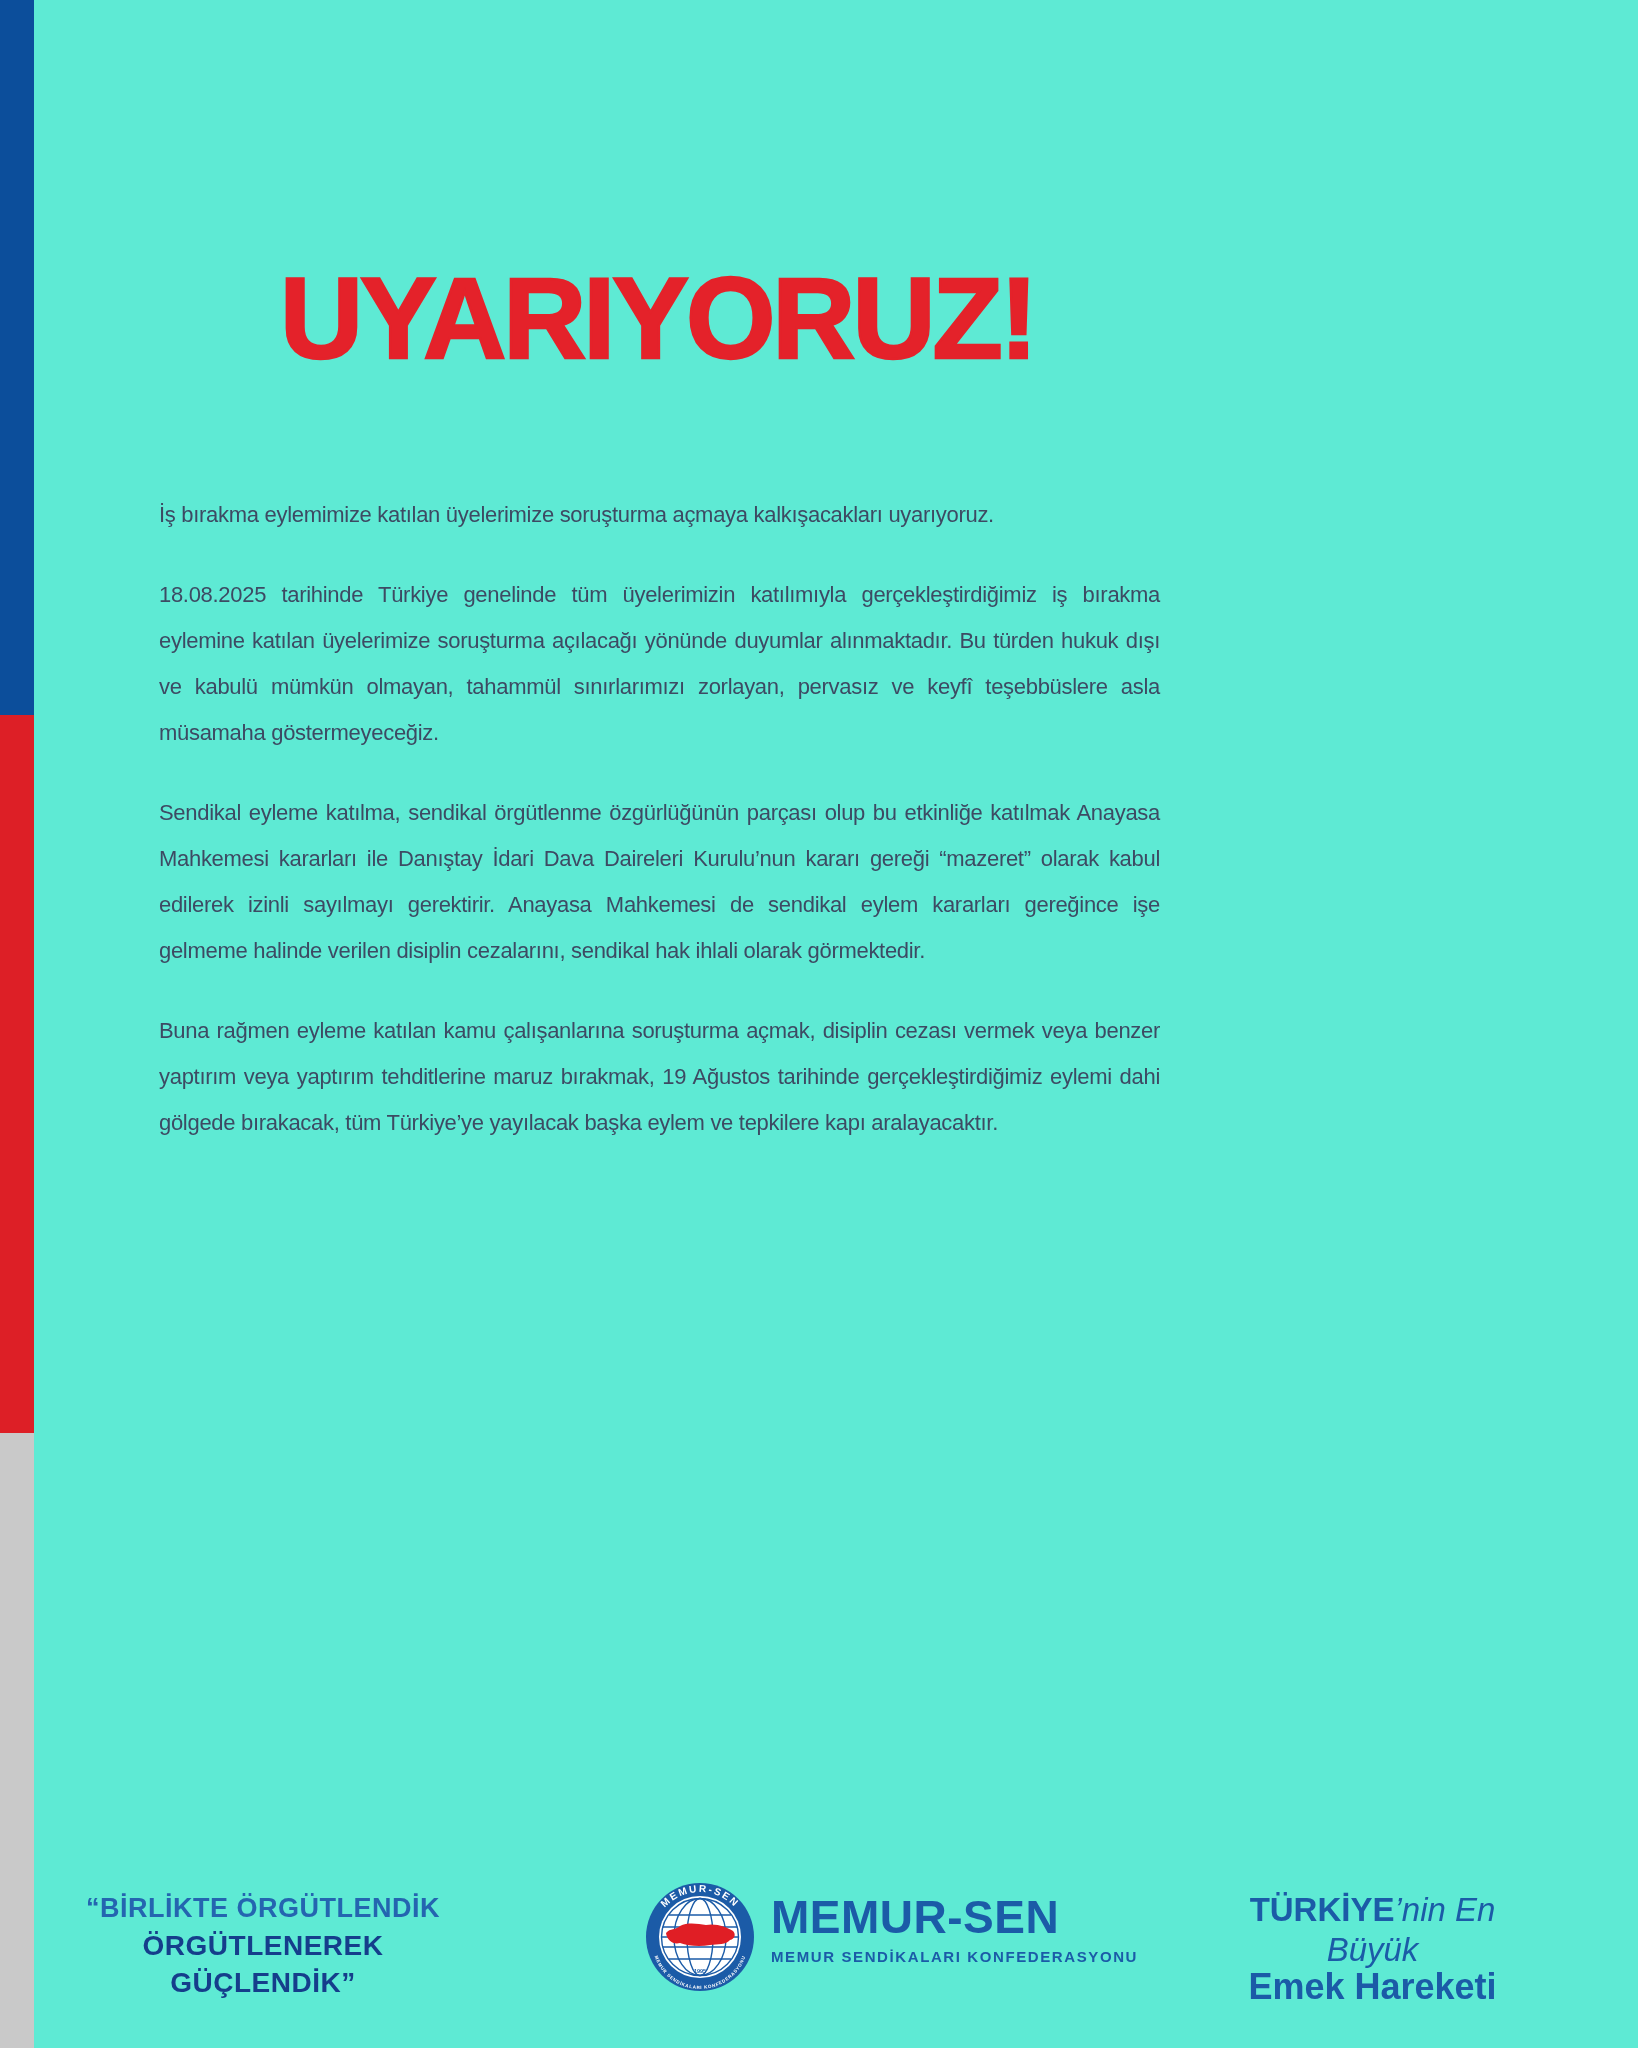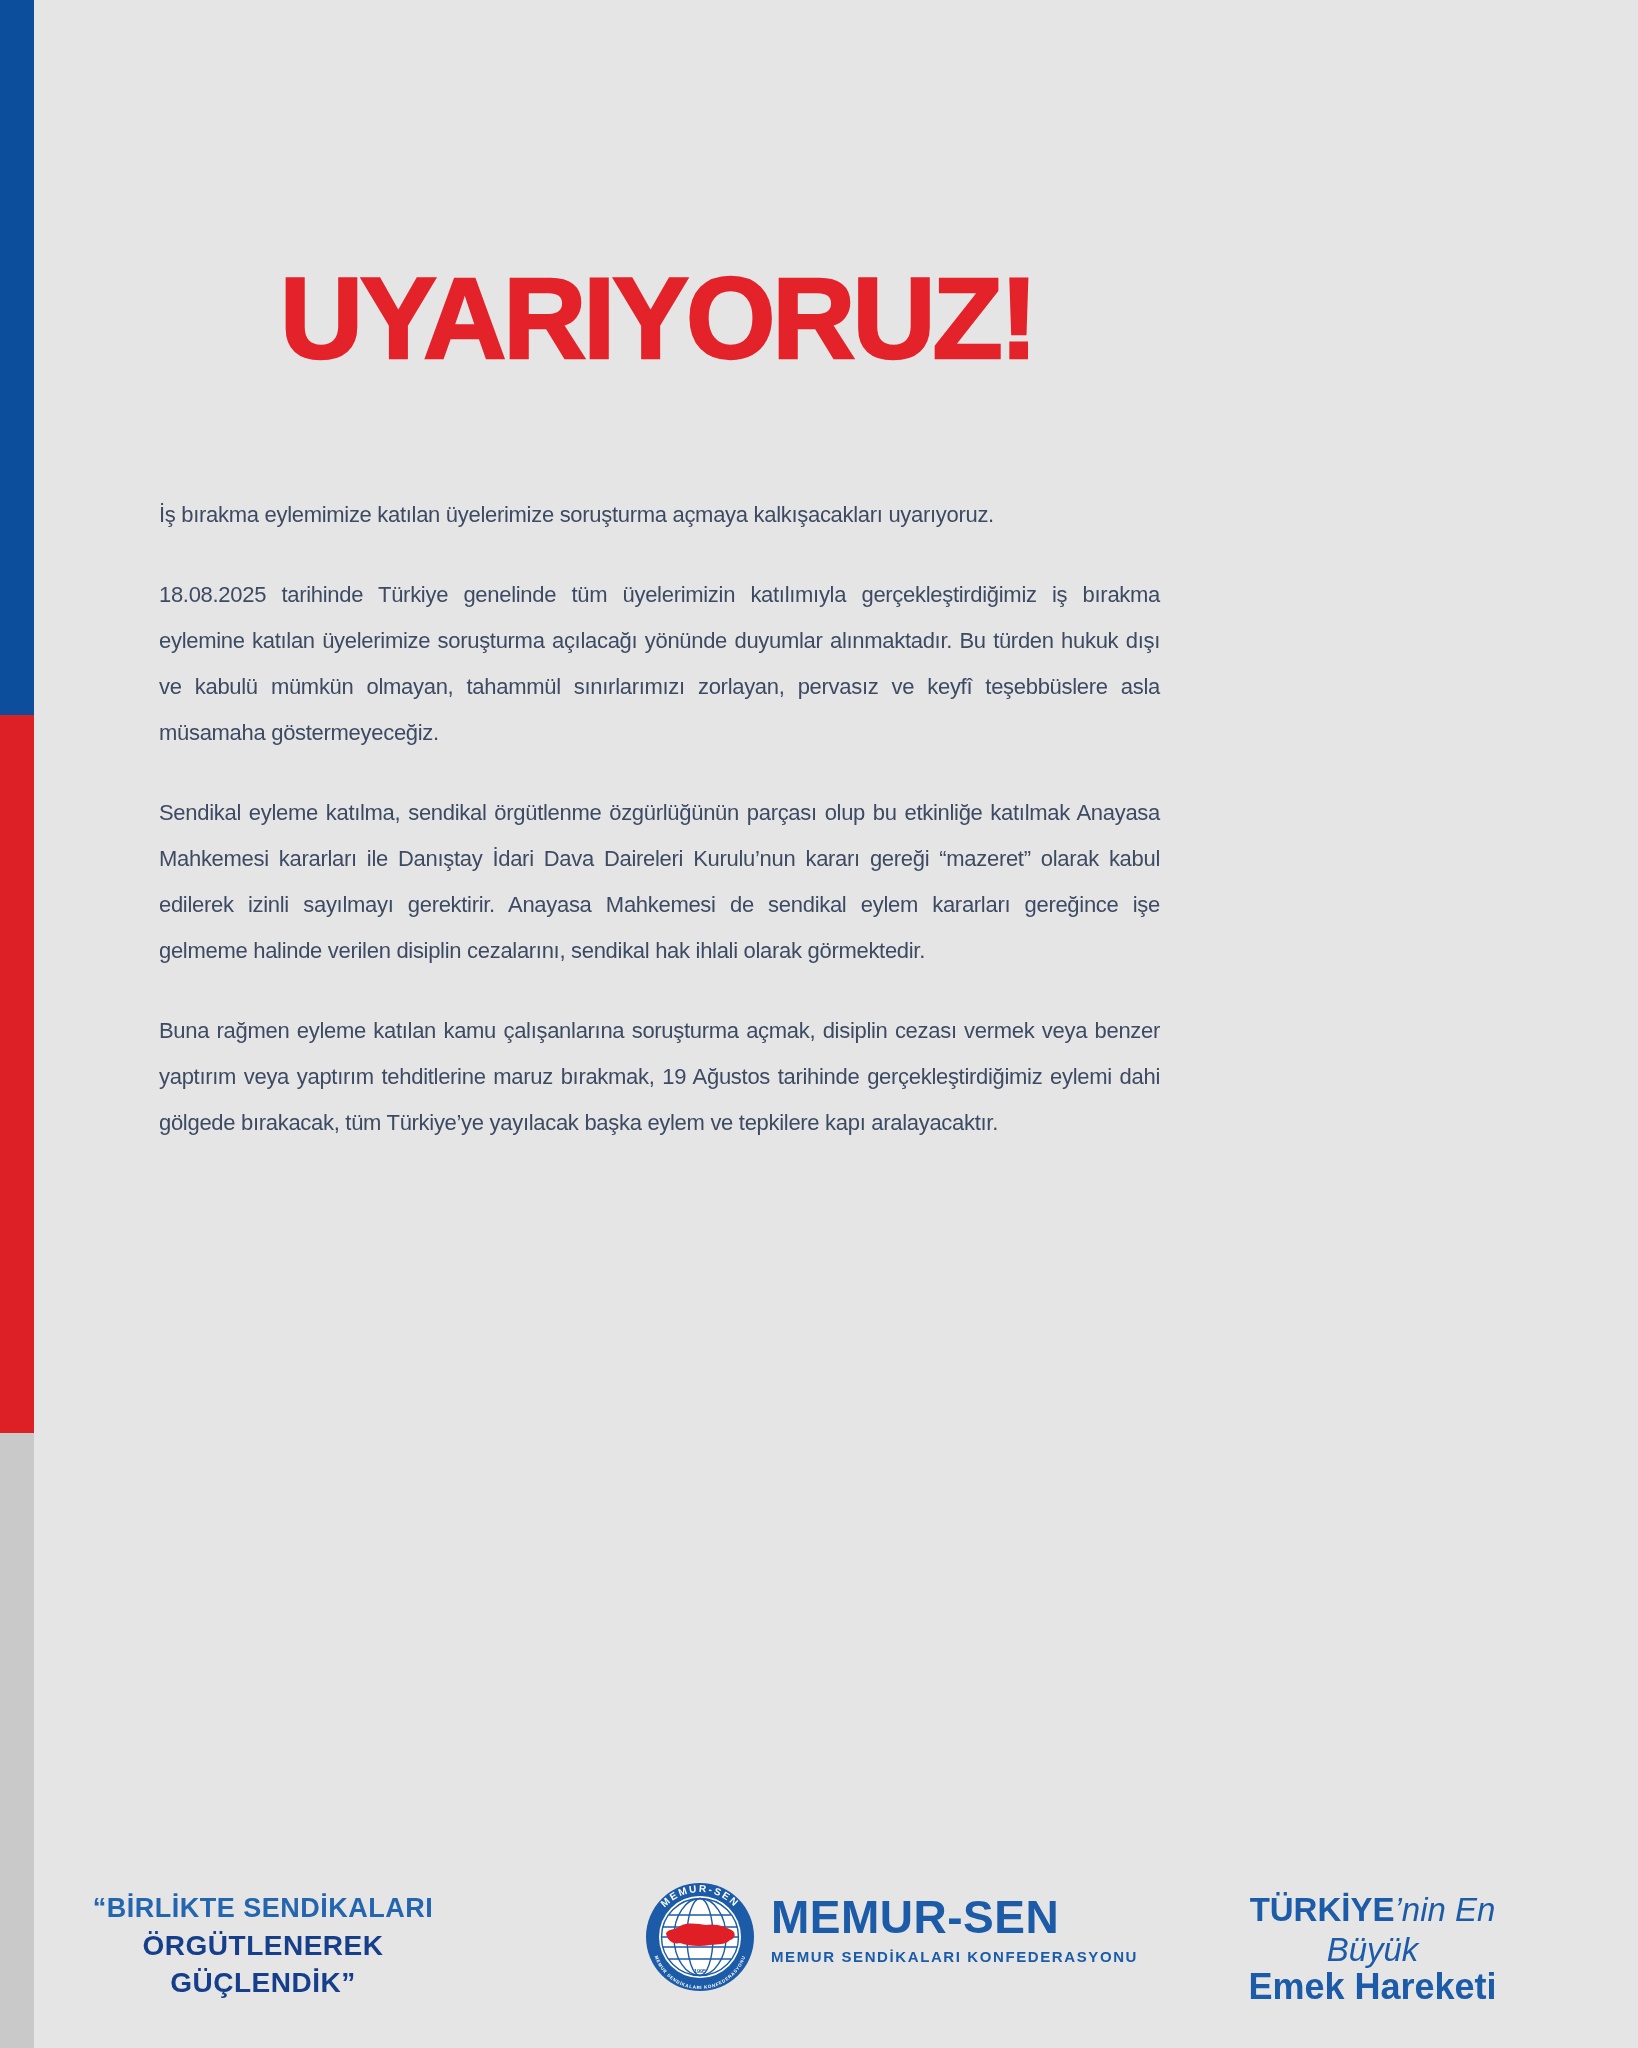--- a/index.html
+++ b/index.html
@@ -1,19 +1,19 @@
 <!DOCTYPE html>
 <html lang="tr"><head>
 <meta charset="utf-8">
 <style>
   html,body{margin:0;padding:0;background:#ffffff;}
   .page{
     position:relative;
     width:1638px;height:2048px;
-    background:#e5e5e5;
+    background:#5eead4;
     font-family:"Liberation Sans", sans-serif;
     overflow:hidden;
   }
   
   .stripe{position:absolute;left:0;top:0;width:34px;height:2048px;}
   .stripe .seg-blue{height:715px;background:#0C4E9B;}
   .stripe .seg-red{height:718px;background:#DD1F26;}
   .stripe .seg-gray{height:615px;background:#C9C9C9;}
 
   
@@ -84,21 +84,21 @@
       <p lang="tr">İş bırakma eylemimize katılan üyelerimize soruşturma açmaya kalkışacakları uyarıyoruz.</p>
       <p lang="tr">18.08.2025 tarihinde Türkiye genelinde tüm üyelerimizin katılımıyla gerçekleştirdiğimiz iş bırakma eylemine katılan üyelerimize soruşturma açılacağı yönünde duyumlar alınmaktadır. Bu türden hukuk dışı ve kabulü mümkün olmayan, tahammül sınırlarımızı zorlayan, pervasız ve keyfî teşebbüslere asla müsamaha göstermeyeceğiz.</p>
       <p lang="tr">Sendikal eyleme katılma, sendikal örgütlenme özgürlüğünün parçası olup bu etkinliğe katılmak Anayasa Mahkemesi kararları ile Danıştay İdari Dava Daireleri Kurulu’nun kararı gereği “mazeret” olarak kabul edilerek izinli sayılmayı gerektirir. Anayasa Mahkemesi de sendikal eylem kararları gereğince işe gelmeme halinde verilen disiplin cezalarını, sendikal hak ihlali olarak görmektedir.</p>
       <p lang="tr">Buna rağmen eyleme katılan kamu çalışanlarına soruşturma açmak, disiplin cezası vermek veya benzer yaptırım veya yaptırım tehditlerine maruz bırakmak, 19 Ağustos tarihinde gerçekleştirdiğimiz eylemi dahi gölgede bırakacak, tüm Türkiye’ye yayılacak başka eylem ve tepkilere kapı aralayacaktır.</p>
     </div>
   </div>
 
   <div class="footer">
 
     <div class="slogan">
-      <div class="l1">“BİRLİKTE SENDİKALARI</div>
+      <div class="l1">“BİRLİKTE ÖRGÜTLENDİK</div>
       <div class="l2">ÖRGÜTLENEREK GÜÇLENDİK”</div>
     </div>
 
     <div class="brand">
       <svg class="emblem" viewBox="-55 -55 110 110" xmlns="http://www.w3.org/2000/svg">
         <defs>
           <path id="arcTop" d="M -47,2 A 47,47 0 0 1 47,2"></path>
           <path id="arcBottom" d="M -48,4 A 48,48 0 0 0 48,4"></path>
         </defs>
         <circle cx="0" cy="0" r="54" fill="#1B5BA7"></circle>

